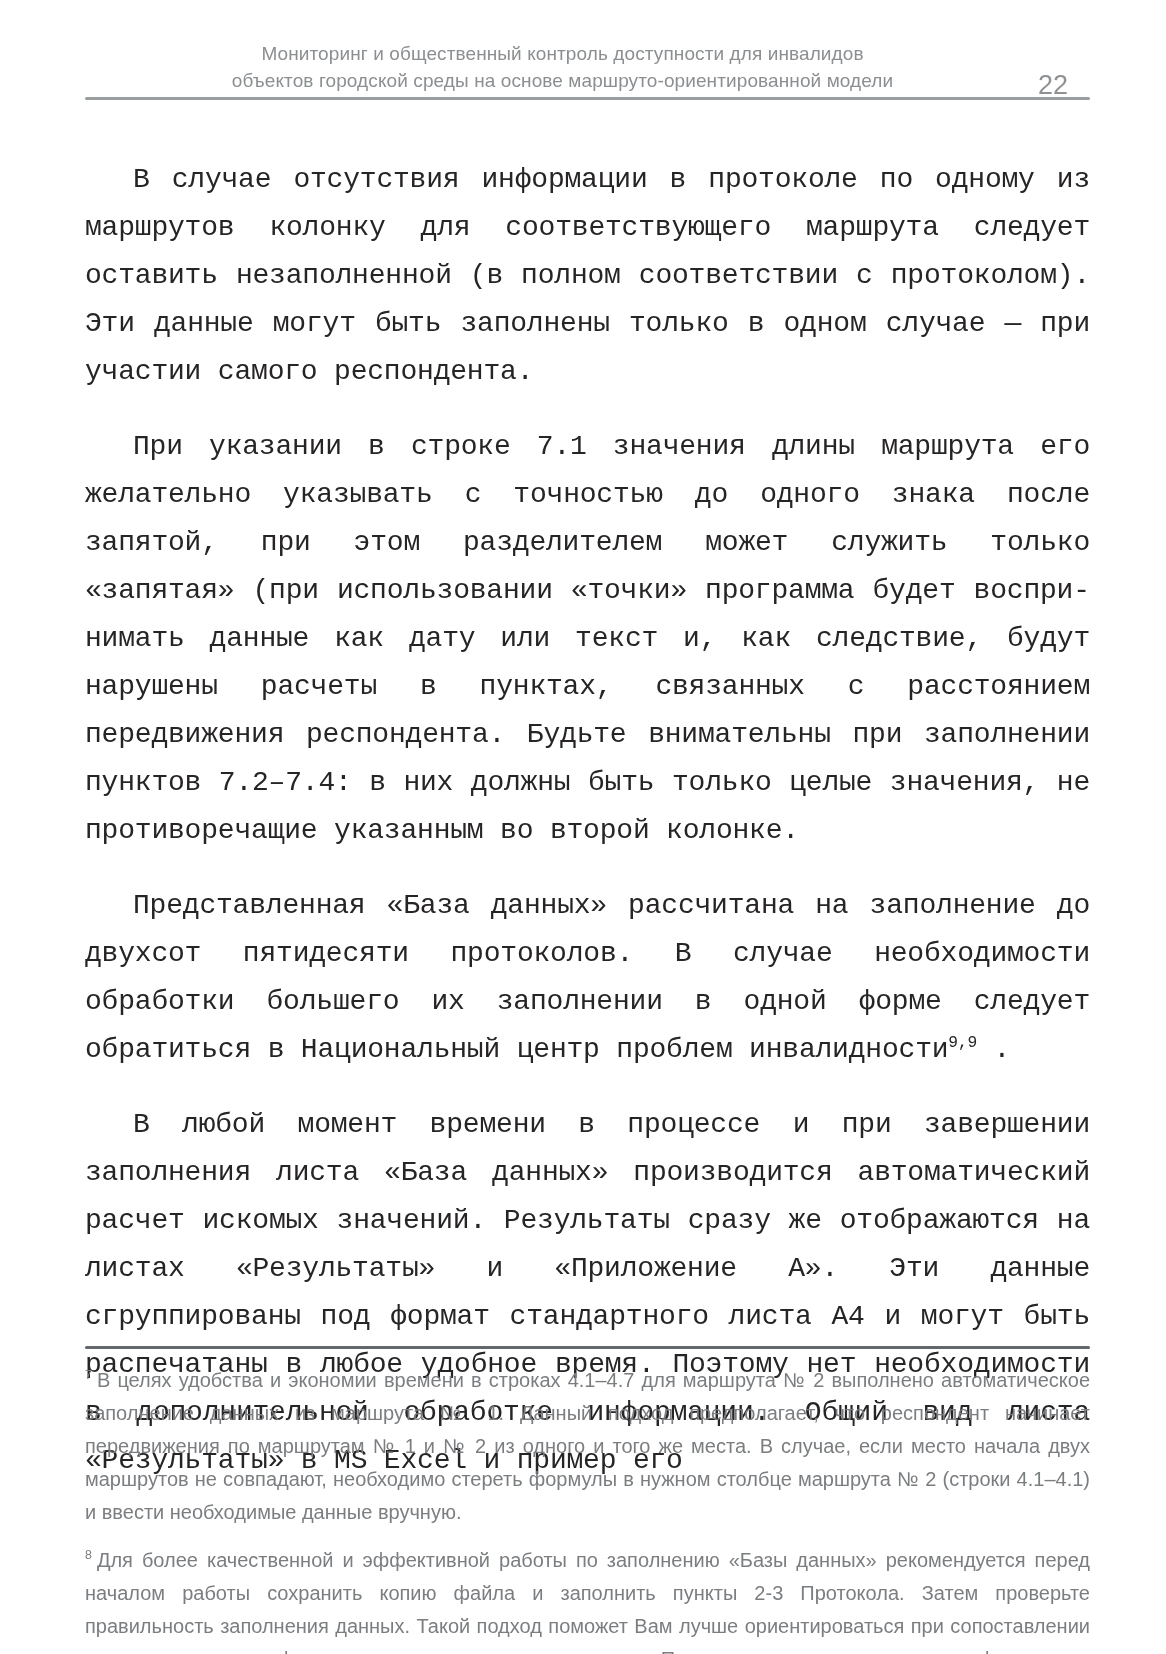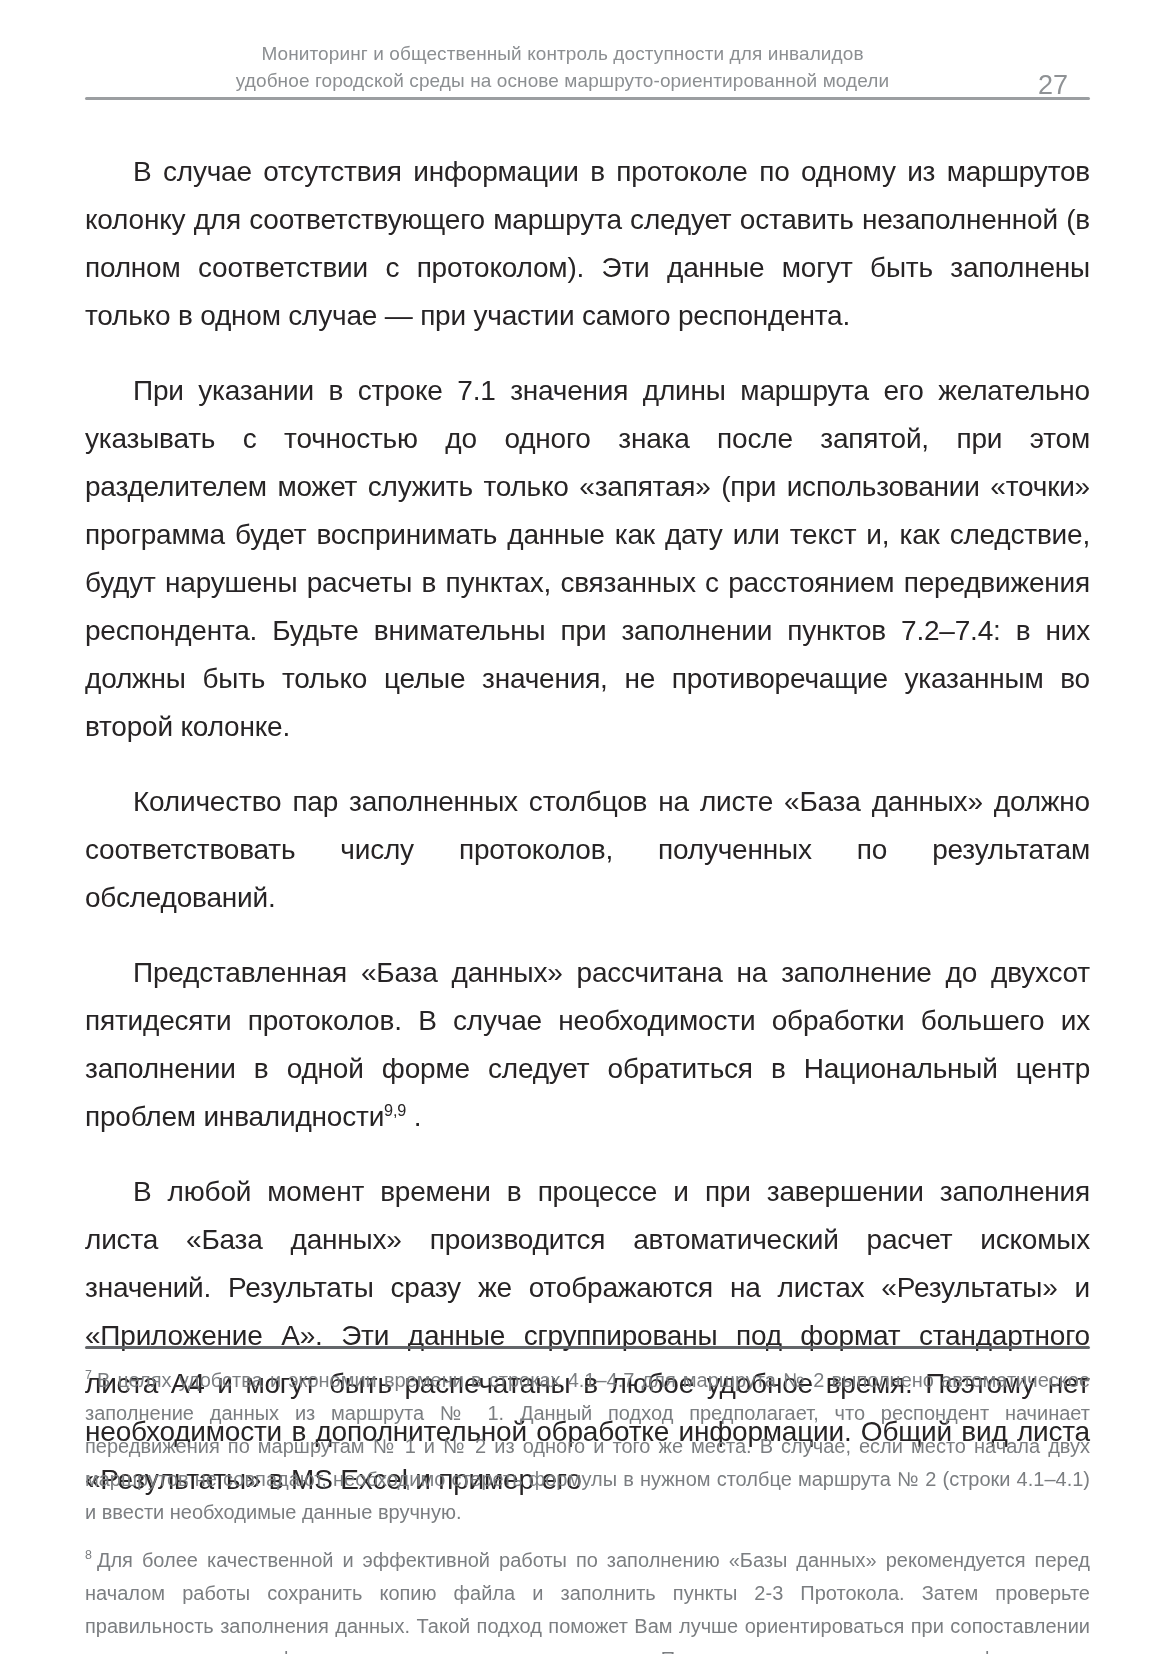--- a/index.html
+++ b/index.html
@@ -50,23 +50,24 @@
     left: 85px;
     width: 1005px;
     top: 148px;
   }
   .body-text p {
     font-size: 28px;
     line-height: 48px;
     color: #272425;
     text-align: justify;
     text-indent: 48px;
-    margin: 0 0 27px 0;
+    margin: 8px 0 27px 0;
     hyphens: manual;
     letter-spacing: -0.2px;
+    font-family: Liberation Mono, monospace;
   }
   .body-text p:last-child { margin-bottom: 0; }
   .fn-ref {
     font-size: 0.58em;
     vertical-align: super;
     line-height: 0;
   }
   
   .footnotes {
     position: absolute;
@@ -96,36 +97,33 @@
   }
 </style>
 </head>
 <body>
 
 <div class="page">
 
   <header class="page-header">
     <div class="running-title">
       <div>Мониторинг и общественный контроль доступности для инвалидов</div>
-      <div>удобное городской среды на основе маршруто-ориентированной модели</div>
+      <div>объектов городской среды на основе маршруто-ориентированной модели</div>
     </div>
-    <div class="page-number">27</div>
+    <div class="page-number">22</div>
   </header>
 
   <div class="header-rule"></div>
 
   <main class="body-text">
     <p>
       <span>В случае отсутствия информации в протоколе по одному из маршрутов ко­лонку для соответствующего маршрута следует оставить незаполненной (в пол­ном соответствии с протоколом). Эти данные могут быть заполнены только в од­ном случае — при участии самого респондента.</span>
     </p>
     <p>
       <span>При указании в строке 7.1 значения длины маршрута его желательно указы­вать с точностью до одного знака после запятой, при этом разделителем может служить только «запятая» (при использовании «точки» программа будет воспри­нимать данные как дату или текст и, как следствие, будут нарушены расчеты в пунктах, связанных с расстоянием передвижения респондента. Будьте внима­тельны при заполнении пунктов 7.2–7.4: в них должны быть только целые значе­ния, не противоречащие указанным во второй колонке.</span>
-    </p>
-    <p>
-      <span>Количество пар заполненных столбцов на листе «База данных» должно соот­ветствовать числу протоколов, полученных по результатам обследований.</span>
     </p>
     <p>
       <span>Представленная «База данных» рассчитана на заполнение до двухсот пятиде­сяти протоколов. В случае необходимости обработки большего их заполнении в одной форме следует обратиться в Национальный центр проблем инвалидности</span><sup class="fn-ref">9,9</sup><span> .</span>
     </p>
     <p>
       <span>В любой момент времени в процессе и при завершении заполнения листа «База данных» производится автоматический расчет искомых значений. Ре­зультаты сразу же отображаются на листах «Результаты» и «Приложение А». Эти данные сгруппированы под формат стандартного листа А4 и могут быть распе­чатаны в любое удобное время. Поэтому нет необходимости в дополнительной обработке информации. Общий вид листа «Результаты» в MS Excel и пример его</span>
     </p>
   </main>
 
   <footer class="footnotes">

